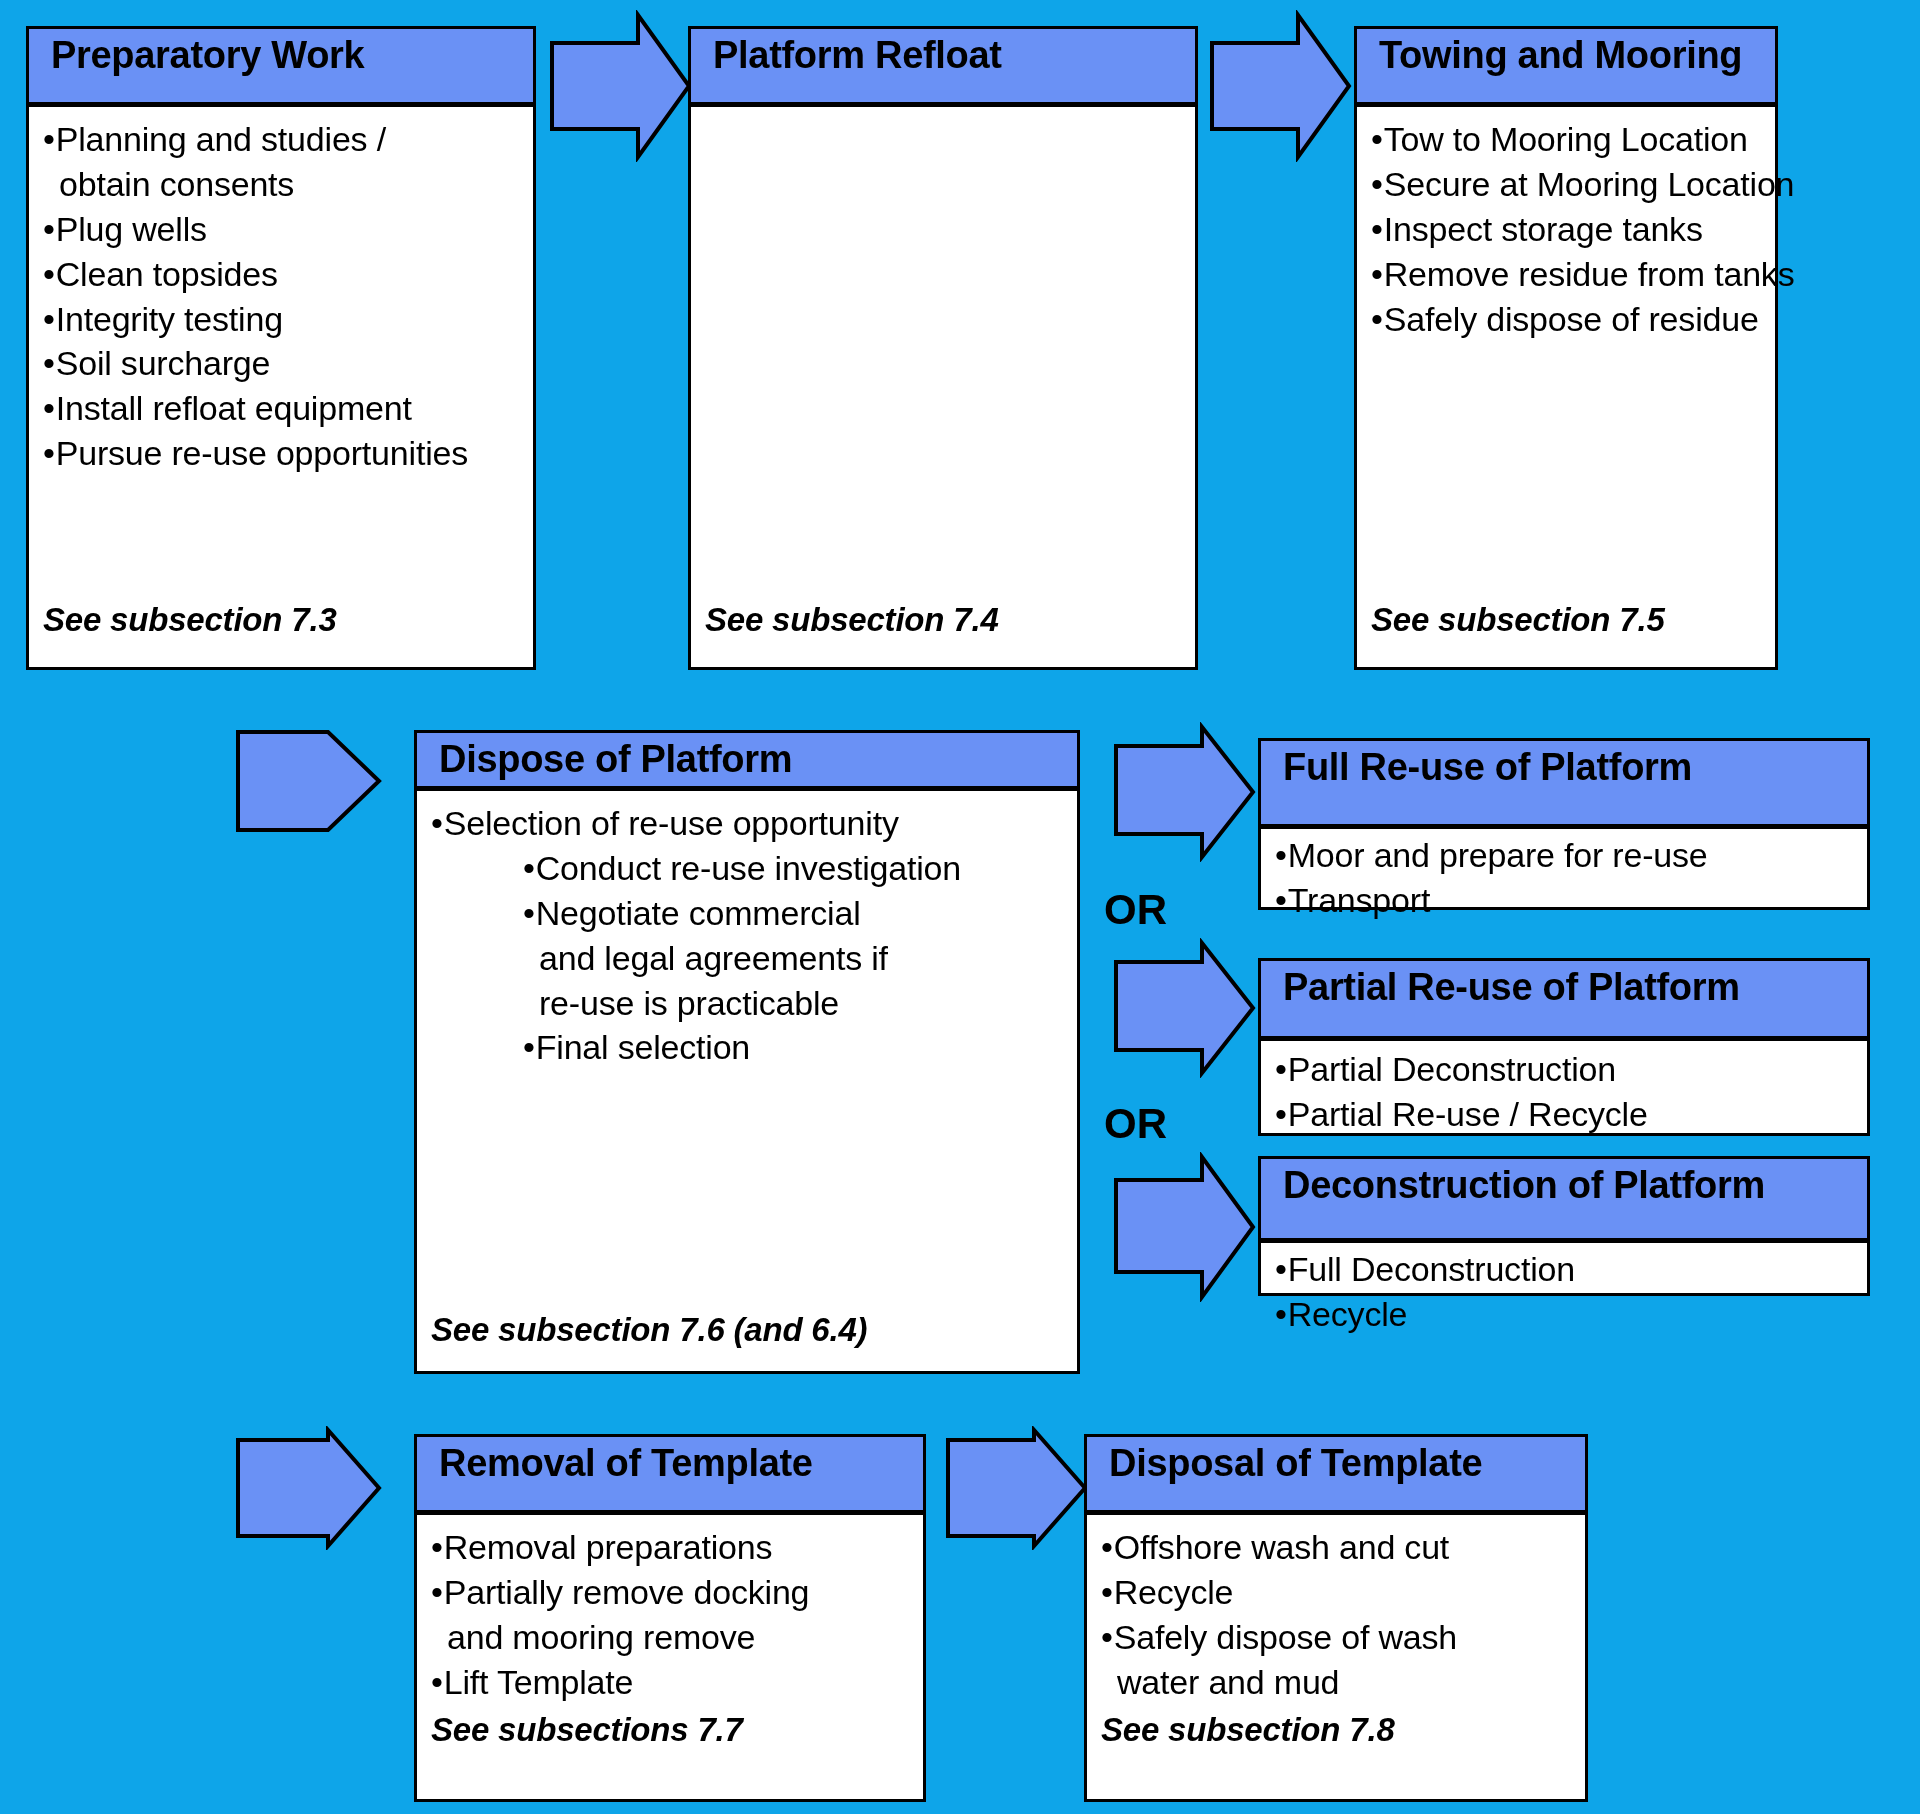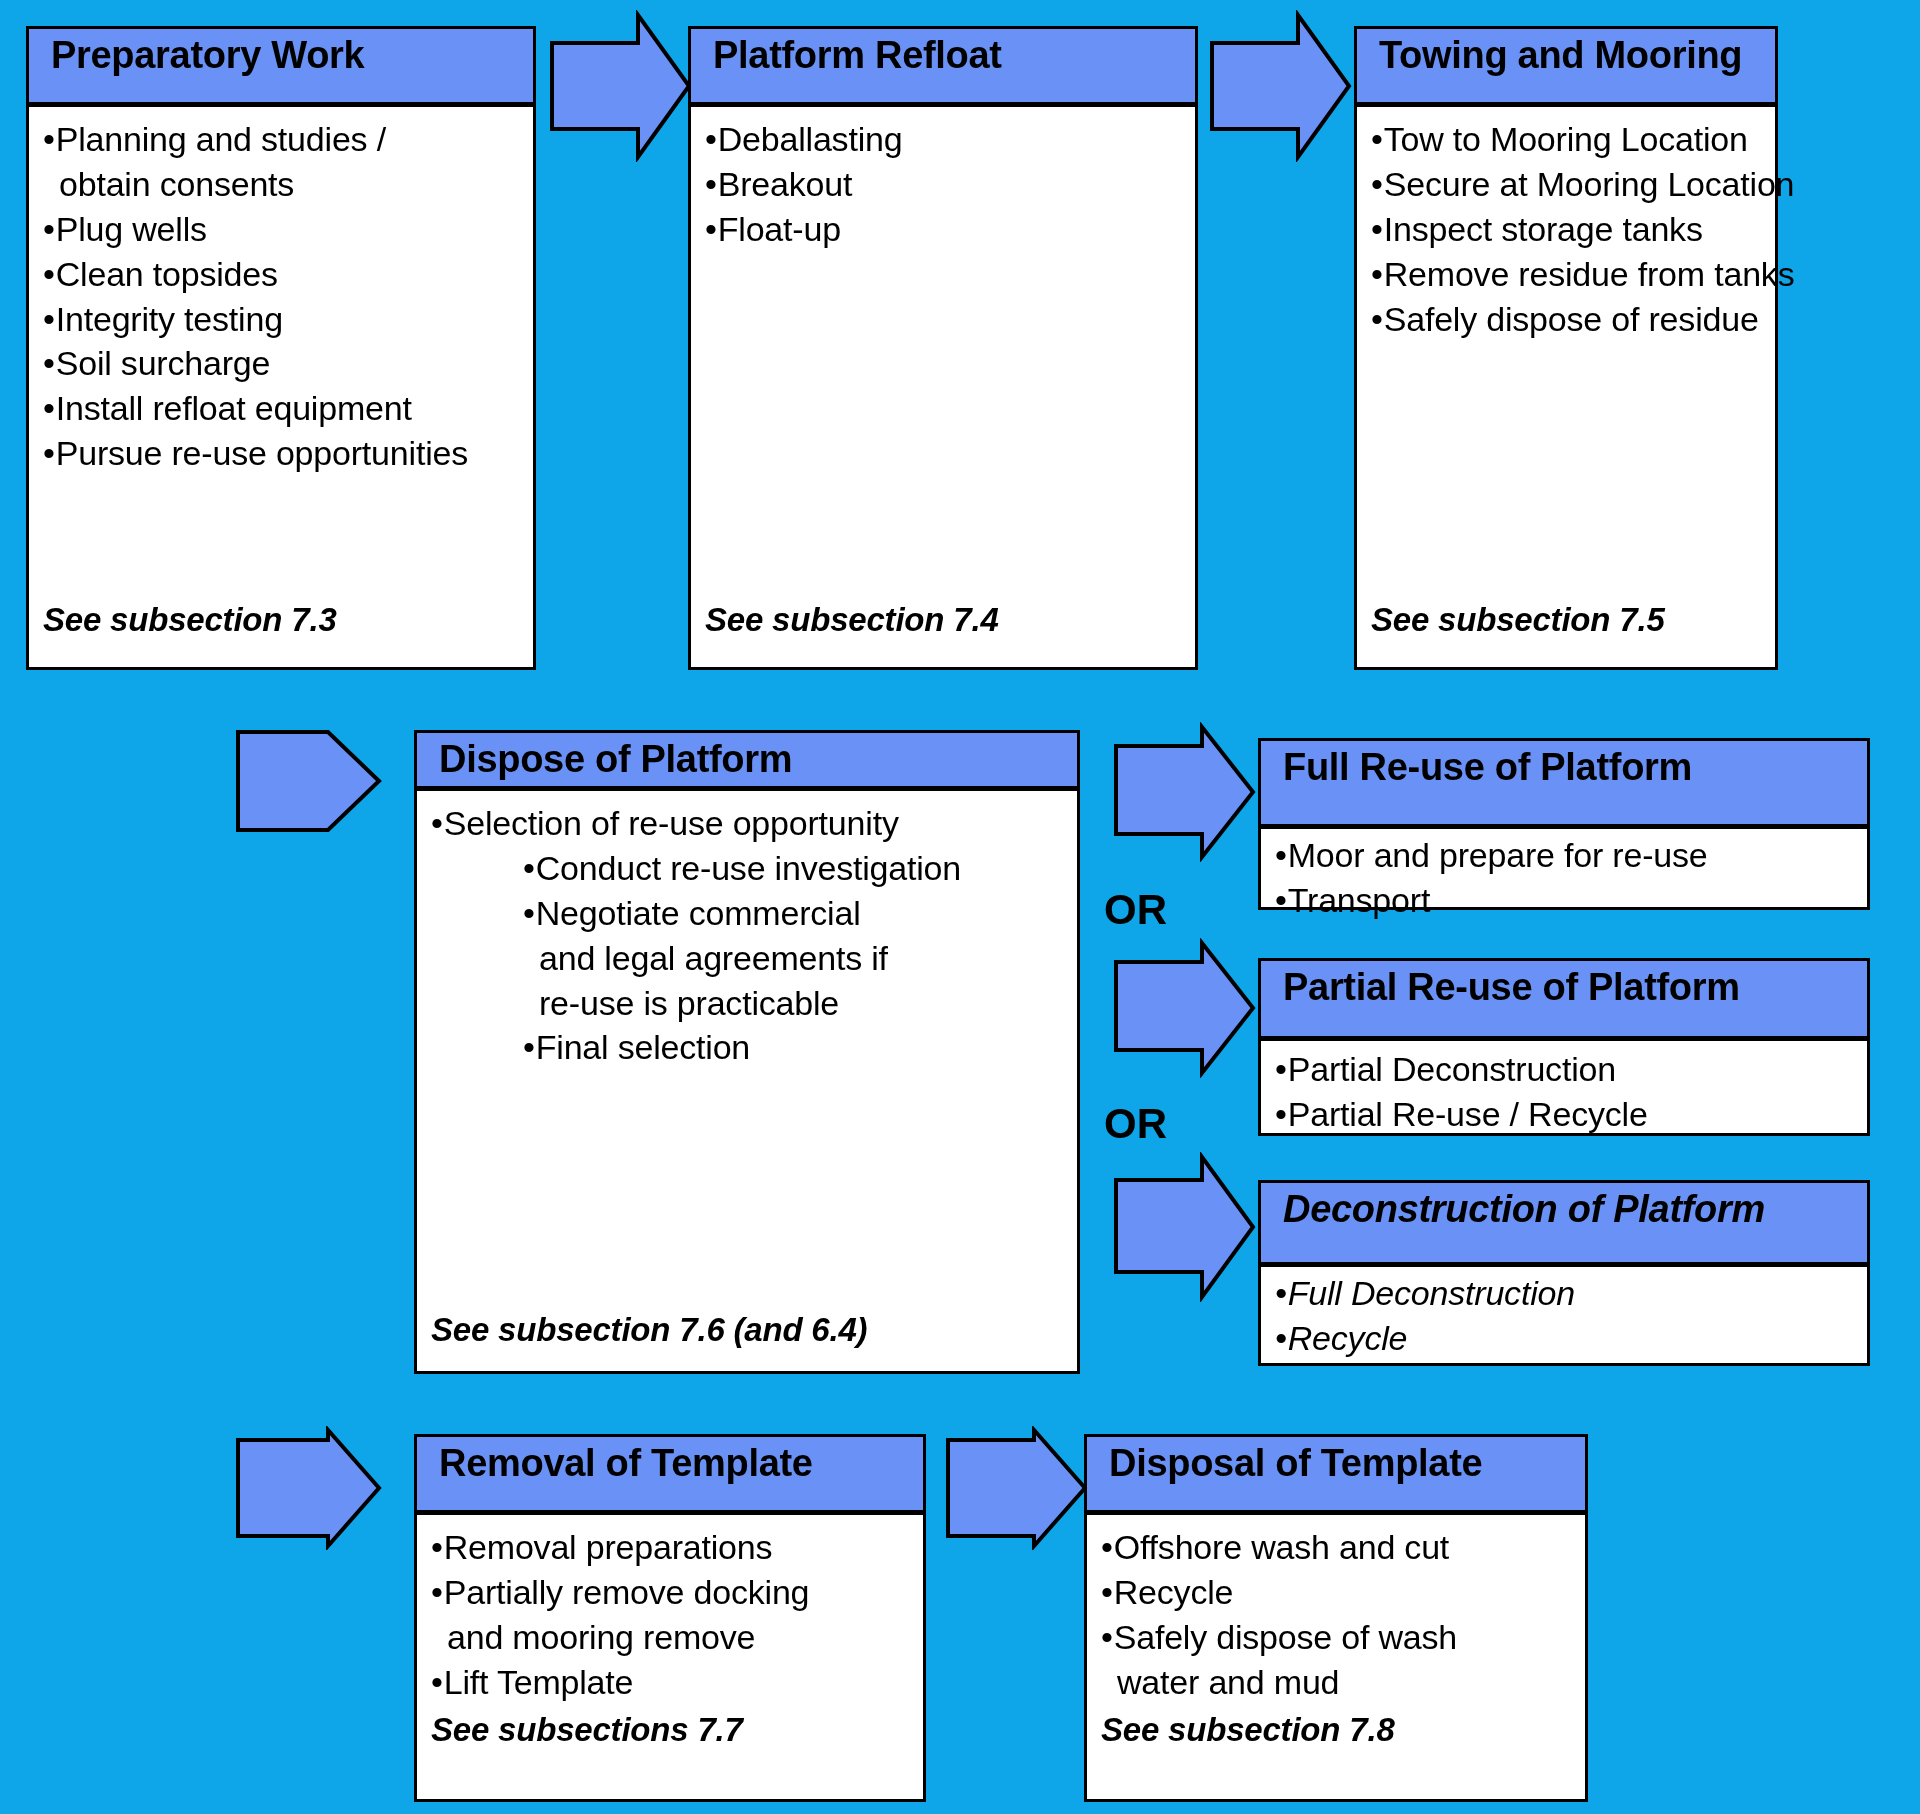--- a/index.html
+++ b/index.html
@@ -118,25 +118,20 @@
     <svg width="146" height="152" viewBox="0 0 146 152">
       <polygon points="4,33 90,33 90,5 141,76 90,147 90,119 4,119" fill="#6a91f5" stroke="#000000" stroke-width="4" stroke-linejoin="miter"></polygon>
     </svg>
   </div>
 
   <div class="box" style="left:688px; top:26px; width:510px; height:644px;">
     <div class="box-header" style="height:78px;">
       <div class="box-title">Platform Refloat</div>
     </div>
     <div class="box-body">
-      <ul class="bullets">
-          <li class="lvl0"><span class="bul">•</span><span>Deballasting</span></li>
-          <li class="lvl0"><span class="bul">•</span><span>Breakout</span></li>
-          <li class="lvl0"><span class="bul">•</span><span>Float-up</span></li>
-        </ul>
       <div class="box-footer" style="bottom:28px;">See subsection 7.4</div>
     </div>
   </div>
 
   <div class="arrow" style="left:1208px; top:10px;">
     <svg width="146" height="152" viewBox="0 0 146 152">
       <polygon points="4,33 90,33 90,5 141,76 90,147 90,119 4,119" fill="#6a91f5" stroke="#000000" stroke-width="4" stroke-linejoin="miter"></polygon>
     </svg>
   </div>
 
@@ -218,21 +213,21 @@
         </ul>
     </div>
   </div>
 
   <div class="arrow" style="left:1112px; top:1152px;">
     <svg width="146" height="150" viewBox="0 0 146 150">
       <polygon points="4,28 90,28 90,5 141,75 90,145 90,120 4,120" fill="#6a91f5" stroke="#000000" stroke-width="4" stroke-linejoin="miter"></polygon>
     </svg>
   </div>
 
-  <div class="box" style="left:1258px; top:1180px; width:612px; height:186px;font-style:italic;">
+  <div class="box" style="left:1258px; top:1156px; width:612px; height:140px;">
     <div class="box-header" style="height:84px;">
       <div class="box-title">Deconstruction of Platform</div>
     </div>
     <div class="box-body" style="padding-top:4px;">
       <ul class="bullets">
           <li class="lvl0"><span class="bul">•</span><span>Full Deconstruction</span></li>
           <li class="lvl0"><span class="bul">•</span><span>Recycle</span></li>
         </ul>
     </div>
   </div>

